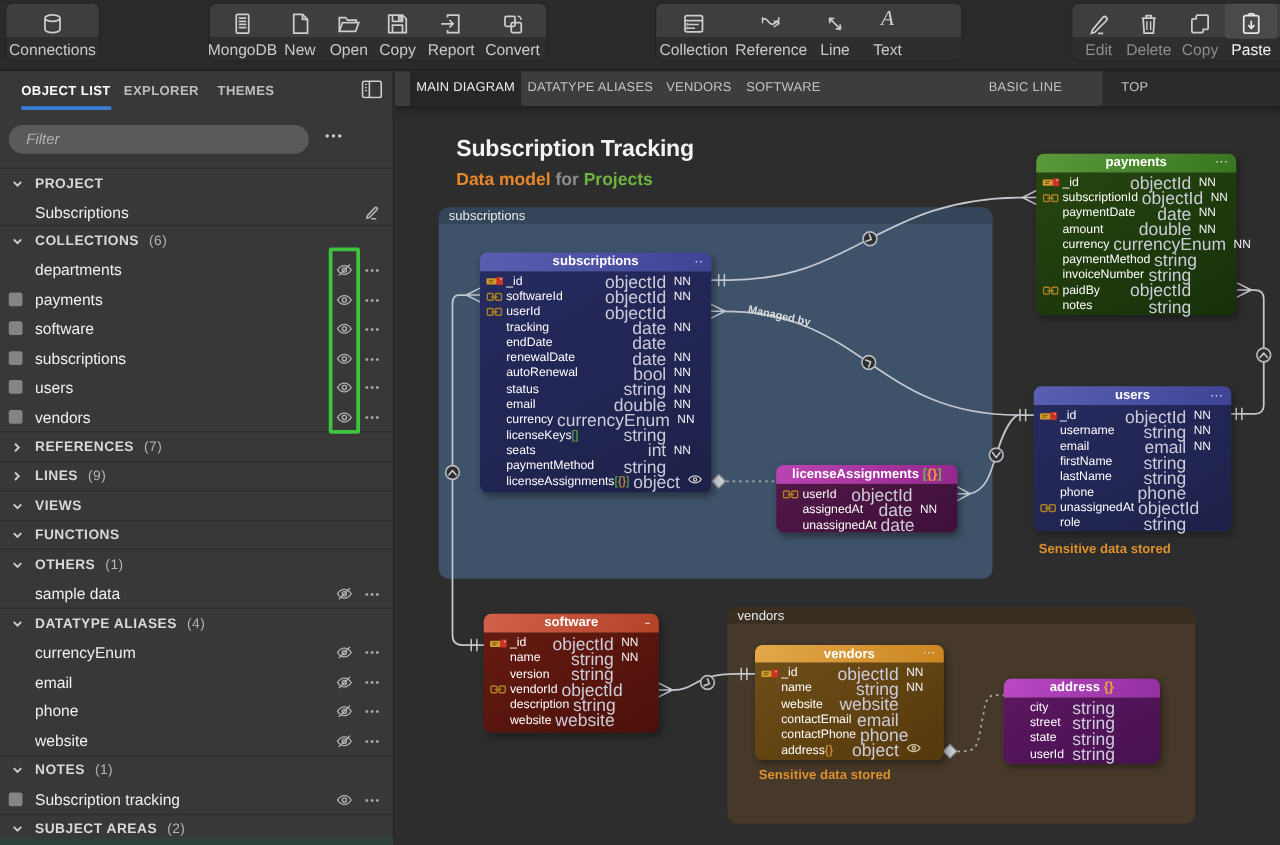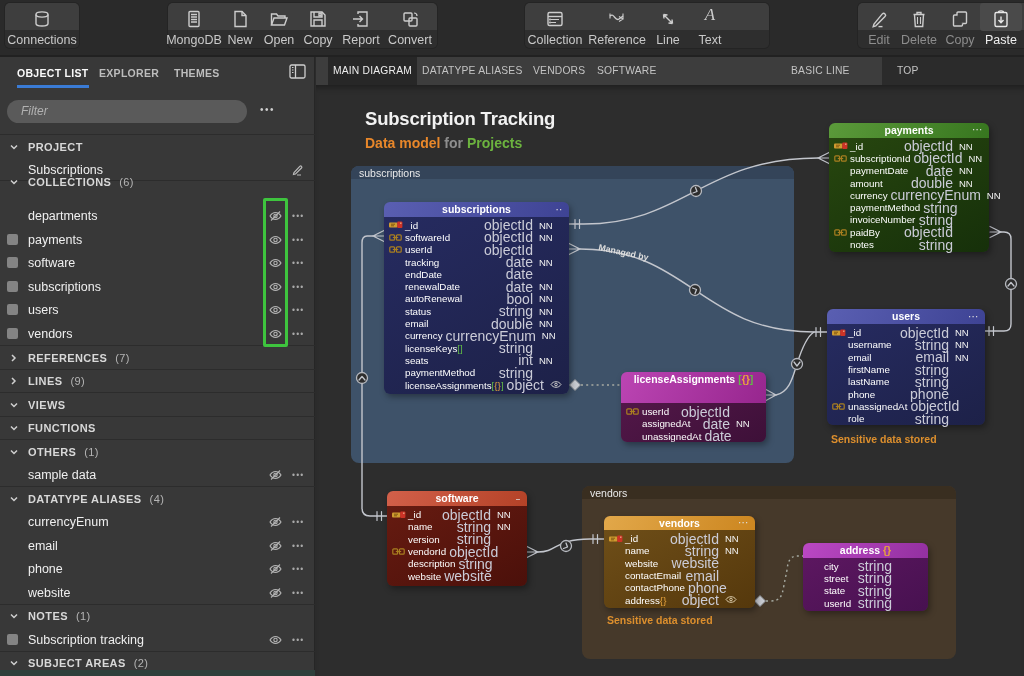--- a/index.html
+++ b/index.html
@@ -194,21 +194,21 @@
     <div class="pdiv" style="top:77px"></div>
     <div class="prow phead" style="top:78px"><svg class="chev" width="10" height="10" viewBox="0 0 10 10" fill="none" stroke="#cfcfcf" stroke-width="1.5">
           <path d="M2,3.5 l3,3 l3,-3"></path>
         </svg><span style="padding-left:28px">PROJECT</span></div>
     <div class="prow pitem" style="top:100.5px">Subscriptions
       <svg style="position:absolute;left:291px;top:6px" width="13" height="13" viewBox="0 0 13 13" fill="none" stroke="#b9b9b9" stroke-width="1.2">
           <path d="M3,8.5 L2.5,10.5 L4.5,10 L10.5,4 a1.2,1.2 0 0 0 -1.7,-1.7 z M6,11 h4"></path>
         </svg>
     </div>
     <div class="pdiv" style="top:123px"></div>
-    <div class="prow phead" style="top:113px"><svg class="chev" width="10" height="10" viewBox="0 0 10 10" fill="none" stroke="#cfcfcf" stroke-width="1.5">
+    <div class="prow phead" style="top:124px"><svg class="chev" width="10" height="10" viewBox="0 0 10 10" fill="none" stroke="#cfcfcf" stroke-width="1.5">
           <path d="M2,3.5 l3,3 l3,-3"></path>
         </svg><span style="padding-left:28px">COLLECTIONS<span class="cnt">(6)</span></span></div>
     <div class="prow pitem" style="top:147px">departments
       <svg class="eye" width="15" height="14" viewBox="0 0 15 14" fill="none" stroke="#b3b3b3" stroke-width="1.1">
           <path d="M2,7 C3.5,4.6 5.3,3.5 7.5,3.5 C9.7,3.5 11.5,4.6 13,7 C11.5,9.4 9.7,10.5 7.5,10.5 C5.3,10.5 3.5,9.4 2,7 z"></path>
           <circle cx="7.5" cy="7" r="1.7"></circle>
           <path d="M3,11.5 L12,2.5"></path>
         </svg>
       <span class="rdots">•••</span></div>
     <div class="prow pitem" style="top:170.5px"><span class="cb"></span>payments
@@ -640,21 +640,21 @@
           </div>
         <div class="r">
             <span class="ic"></span>
             <span class="n">role</span>
             <span class="t">string</span>
             <span class="nn"></span>
           </div>
       </div>
     </div>
     <div class="tbl" style="left:305px;top:287px;width:145px">
-      <div class="th" style="height:31px;line-height:15px;background:linear-gradient(115deg,#bb45b3,#97268e)">licenseAssignments <span class="gr">[</span><span class="or">{}</span><span class="gr">]</span></div>
+      <div class="th" style="height:15px;line-height:15px;background:linear-gradient(115deg,#bb45b3,#97268e)">licenseAssignments <span class="gr">[</span><span class="or">{}</span><span class="gr">]</span></div>
       <div class="tb" style="height:39px;background:linear-gradient(150deg,#521748,#3d1038)">
         <div class="r">
             <span class="ic">
               <svg width="13" height="9" viewBox="0 0 13 9" fill="none" stroke="#a97f20" stroke-width="1.2">
                 <rect x="0.8" y="1.8" width="4.8" height="5.4" rx="1"></rect>
                 <rect x="7.4" y="1.8" width="4.8" height="5.4" rx="1"></rect>
                 <path d="M3.8,4.5 h5.4"></path>
               </svg>
             </span>
             <span class="n">userId</span>

